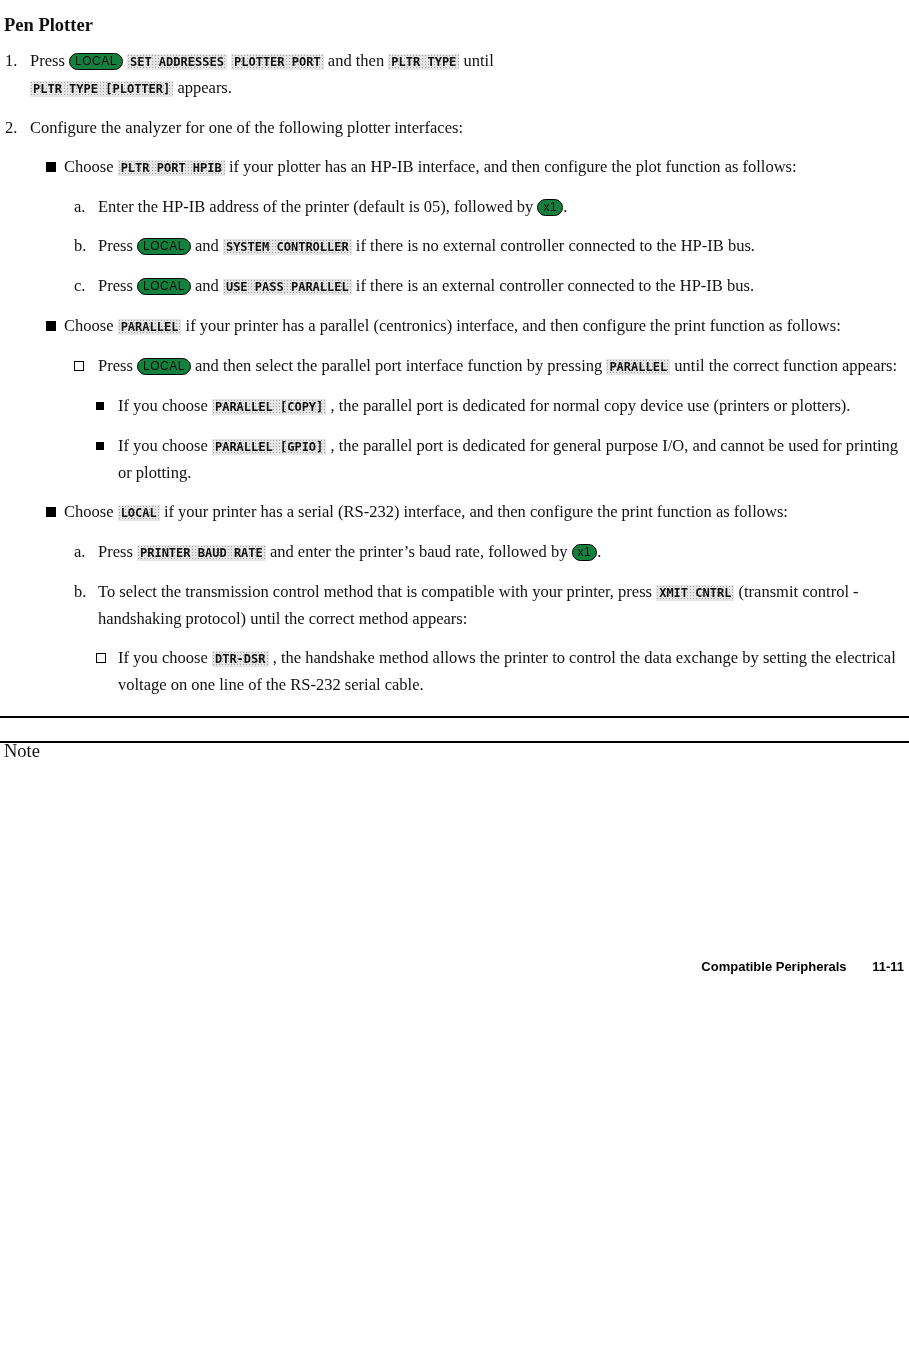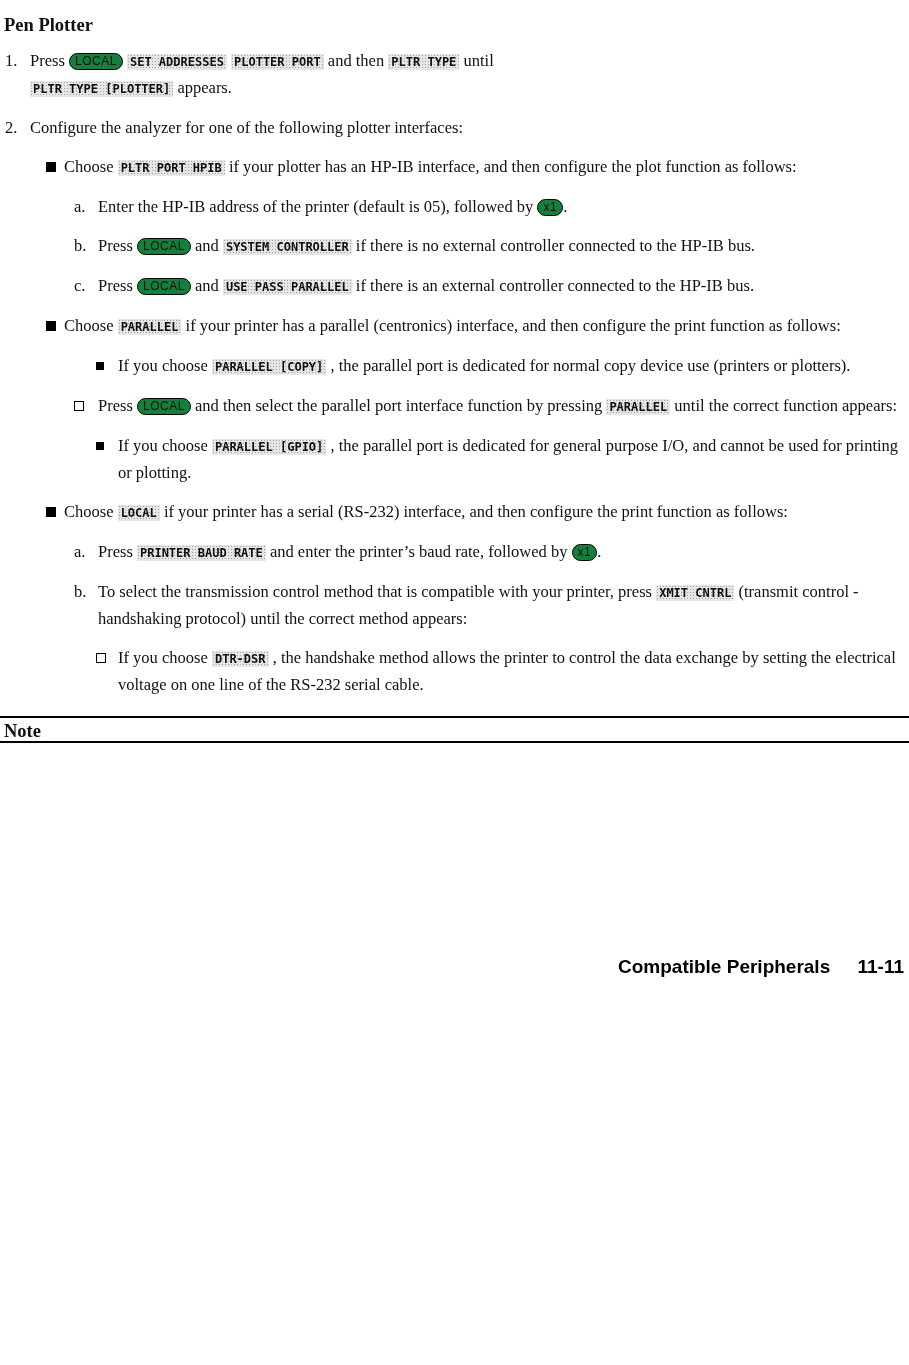--- a/index.html
+++ b/index.html
@@ -62,51 +62,51 @@
     line-height: 14px;
     letter-spacing: 0.5px;
     vertical-align: 1px;
     white-space: nowrap;
     background: #15803d;
   }
   .note-section { margin-top: 18px; }
   .rule { border-top: 2px solid #000; height: 0; width: 909px; }
   .note-body { position: relative; padding: 9px 4px 14px 150px; box-sizing: border-box; }
   .note-label {
-    position: absolute; left: 4px; top: 0;
-    font-weight: bold; font-size: 18.5px;
+    position: absolute; left: 4px; top: 20px;
+    font-weight: normal; font-size: 18.5px;
   }
   .footer {
     position: absolute;
     right: 5px;
     bottom: 8px;
     font-family: "Liberation Sans", sans-serif;
     font-weight: bold;
-    font-size: 19px;
+    font-size: 13px;
     color: #000;
     margin-left: 8px;
   }
   .footer-page { margin-left: 22px; }
 </style>
 </head>
 <body>
 
 <div class="page">
   <h1 class="title">Pen Plotter</h1>
 
   <div class="content">
       <div class="block level-0"><span class="marker marker-text">1.</span><span class="runs">Press <span class="keycap">LOCAL</span> <span class="softkey">SET ADDRESSES</span> <span class="softkey">PLOTTER PORT</span> and then <span class="softkey">PLTR TYPE</span> until<br><span class="softkey">PLTR TYPE [PLOTTER]</span> appears.</span></div>
       <div class="block level-0"><span class="marker marker-text">2.</span><span class="runs">Configure the analyzer for one of the following plotter interfaces:</span></div>
       <div class="block level-1"><span class="marker marker-filled-square"></span><span class="runs">Choose <span class="softkey">PLTR PORT HPIB</span> if your plotter has an HP-IB interface, and then configure the plot function as follows:</span></div>
       <div class="block level-2"><span class="marker marker-text">a.</span><span class="runs">Enter the HP-IB address of the printer (default is 05), followed by <span class="keycap">x1</span>.</span></div>
       <div class="block level-2"><span class="marker marker-text">b.</span><span class="runs">Press <span class="keycap">LOCAL</span> and <span class="softkey">SYSTEM CONTROLLER</span> if there is no external controller connected to the HP-IB bus.</span></div>
       <div class="block level-2"><span class="marker marker-text">c.</span><span class="runs">Press <span class="keycap">LOCAL</span> and <span class="softkey">USE PASS PARALLEL</span> if there is an external controller connected to the HP-IB bus.</span></div>
       <div class="block level-1"><span class="marker marker-filled-square"></span><span class="runs">Choose <span class="softkey">PARALLEL</span> if your printer has a parallel (centronics) interface, and then configure the print function as follows:</span></div>
+      <div class="block level-2"><span class="marker marker-hollow-square"></span><span class="runs">Press <span class="keycap">LOCAL</span> and then select the parallel port interface function by pressing <span class="softkey">PARALLEL</span> until the correct function appears:</span></div>
       <div class="block level-3"><span class="marker marker-small-filled-square"></span><span class="runs">If you choose <span class="softkey">PARALLEL [COPY]</span> , the parallel port is dedicated for normal copy device use (printers or plotters).</span></div>
-      <div class="block level-2"><span class="marker marker-hollow-square"></span><span class="runs">Press <span class="keycap">LOCAL</span> and then select the parallel port interface function by pressing <span class="softkey">PARALLEL</span> until the correct function appears:</span></div>
       <div class="block level-3"><span class="marker marker-small-filled-square"></span><span class="runs">If you choose <span class="softkey">PARALLEL [GPIO]</span> , the parallel port is dedicated for general purpose I/O, and cannot be used for printing or plotting.</span></div>
       <div class="block level-1"><span class="marker marker-filled-square"></span><span class="runs">Choose <span class="softkey">LOCAL</span> if your printer has a serial (RS-232) interface, and then configure the print function as follows:</span></div>
       <div class="block level-2"><span class="marker marker-text">a.</span><span class="runs">Press <span class="softkey">PRINTER BAUD RATE</span> and enter the printer’s baud rate, followed by <span class="keycap">x1</span>.</span></div>
       <div class="block level-2"><span class="marker marker-text">b.</span><span class="runs">To select the transmission control method that is compatible with your printer, press <span class="softkey">XMIT CNTRL</span> (transmit control - handshaking protocol) until the correct method appears:</span></div>
       <div class="block level-3"><span class="marker marker-hollow-square"></span></div>
       <div class="block level-3"><span class="marker marker-hollow-square"></span><span class="runs">If you choose <span class="softkey">DTR-DSR</span> , the handshake method allows the printer to control the data exchange by setting the electrical voltage on one line of the RS-232 serial cable.</span></div>
     </div>
 
   <div class="note-section">
     <div class="rule"></div>

